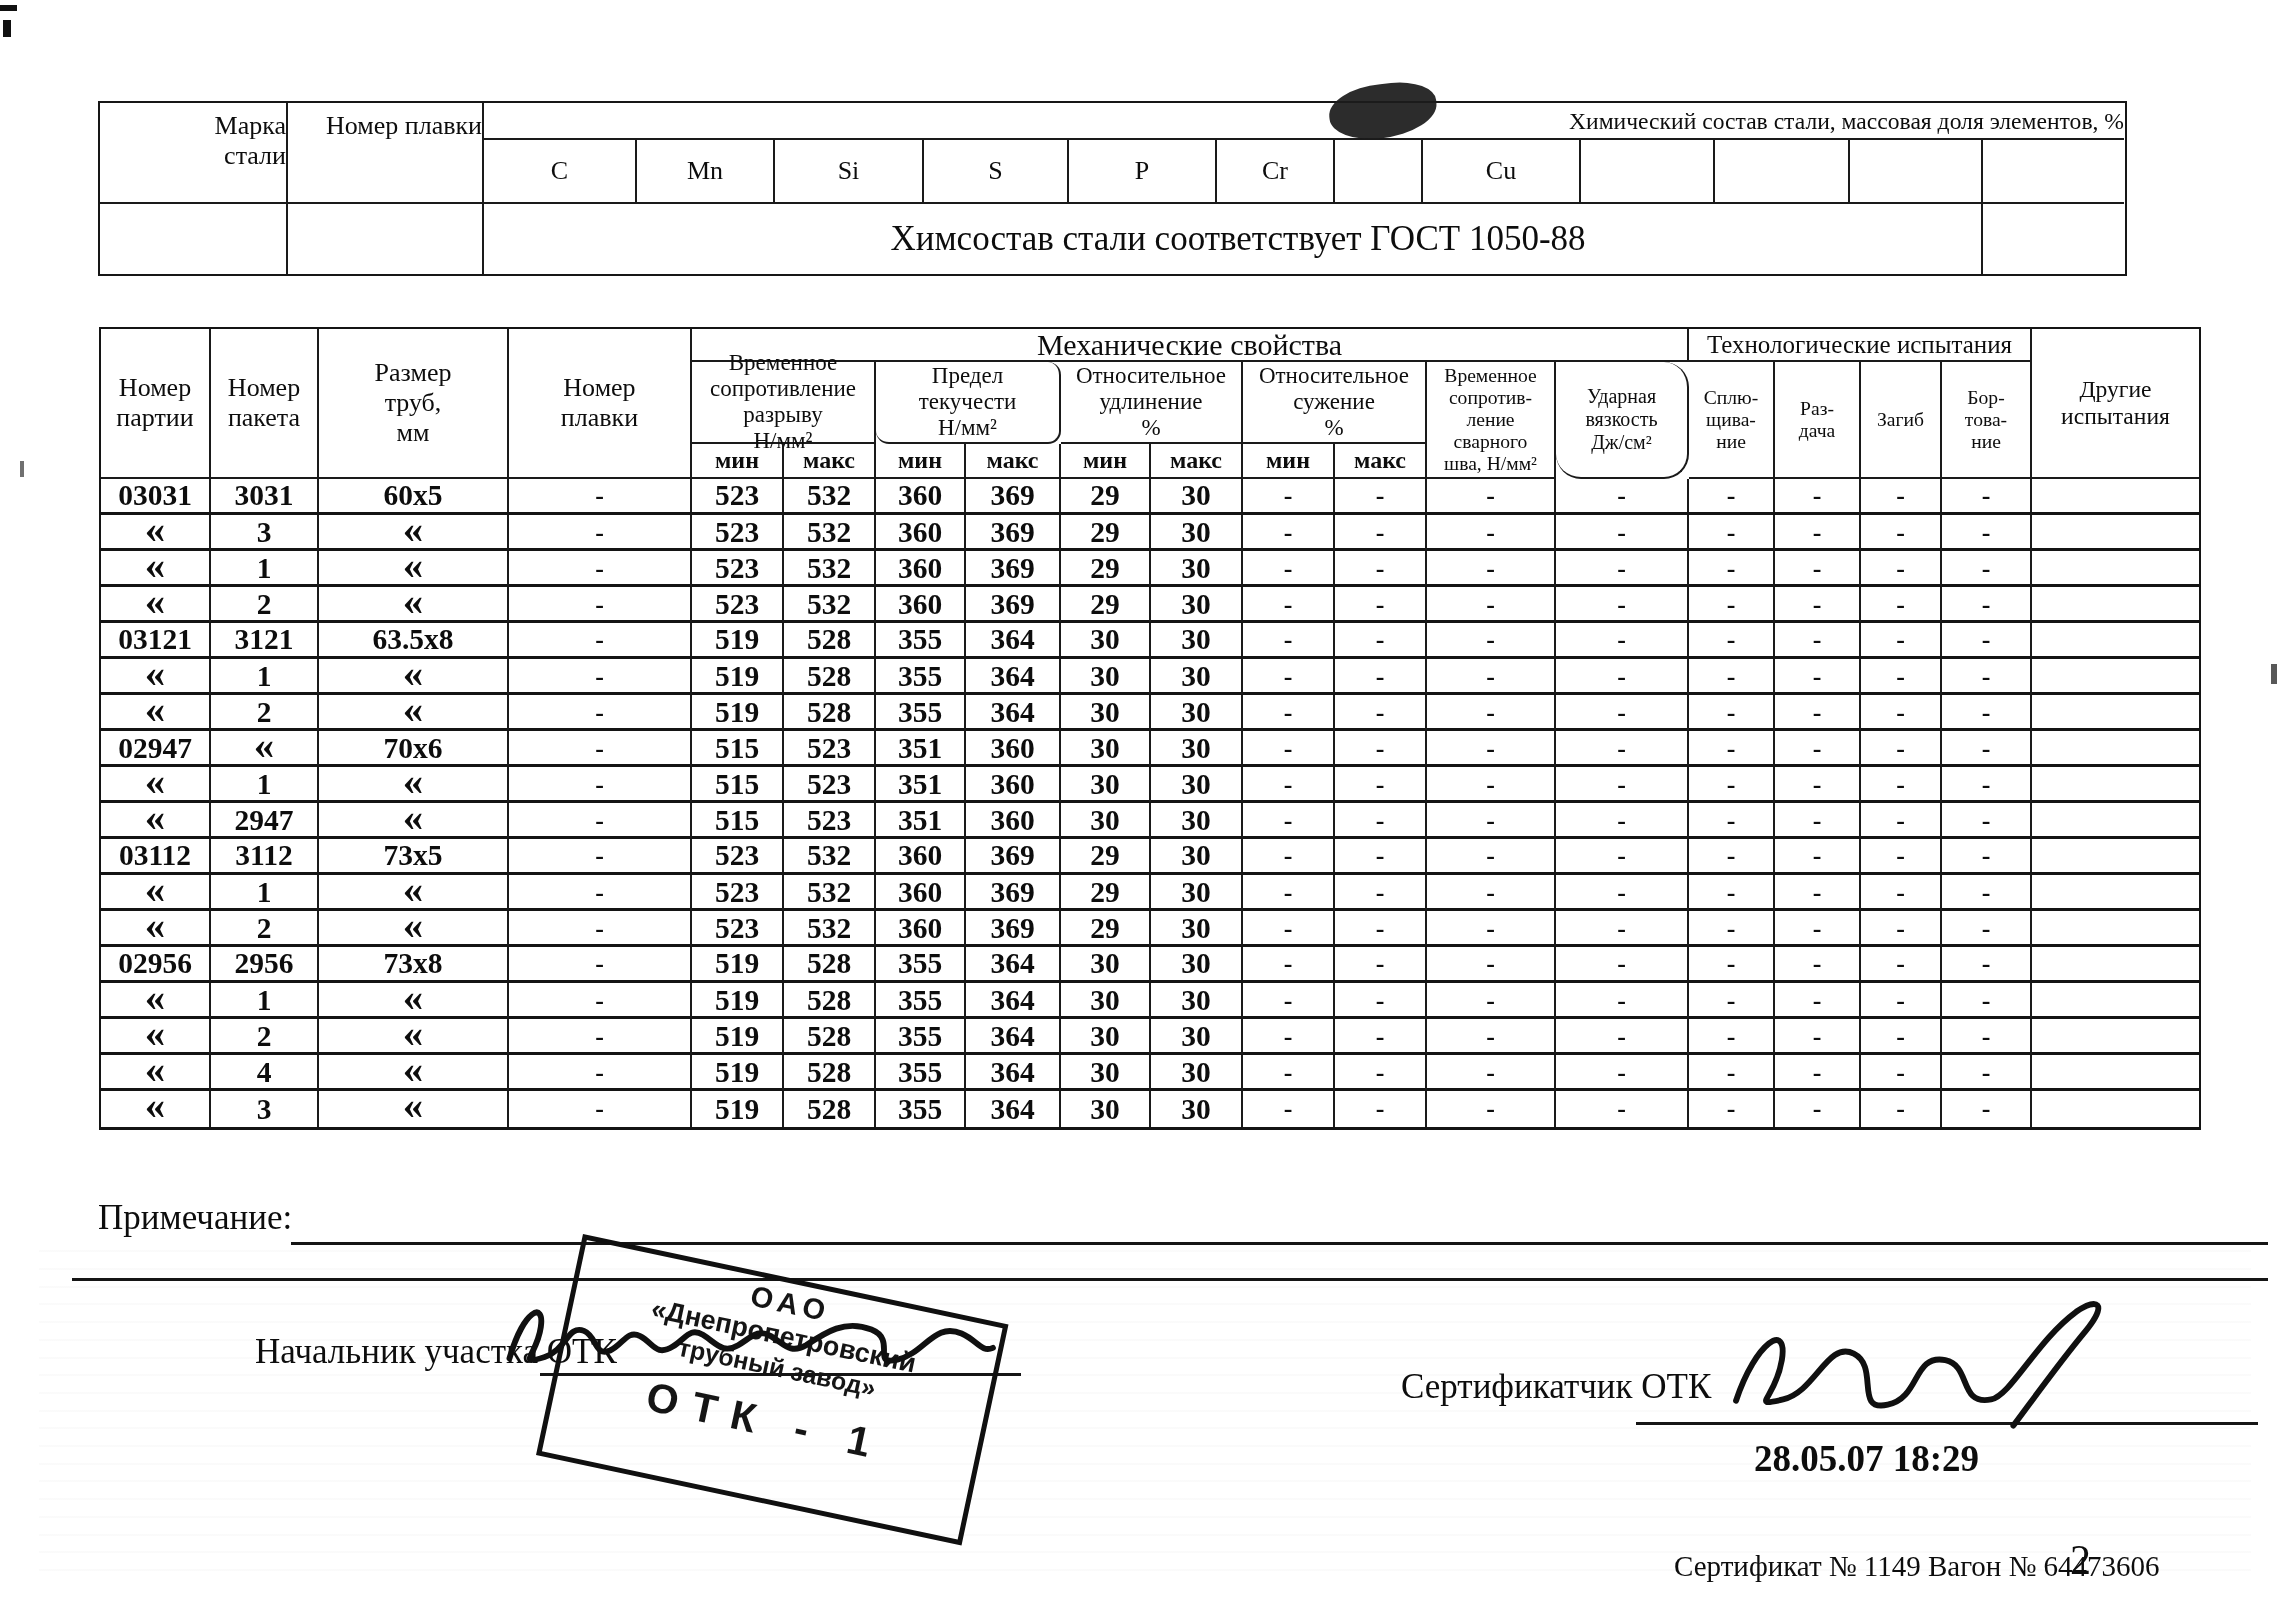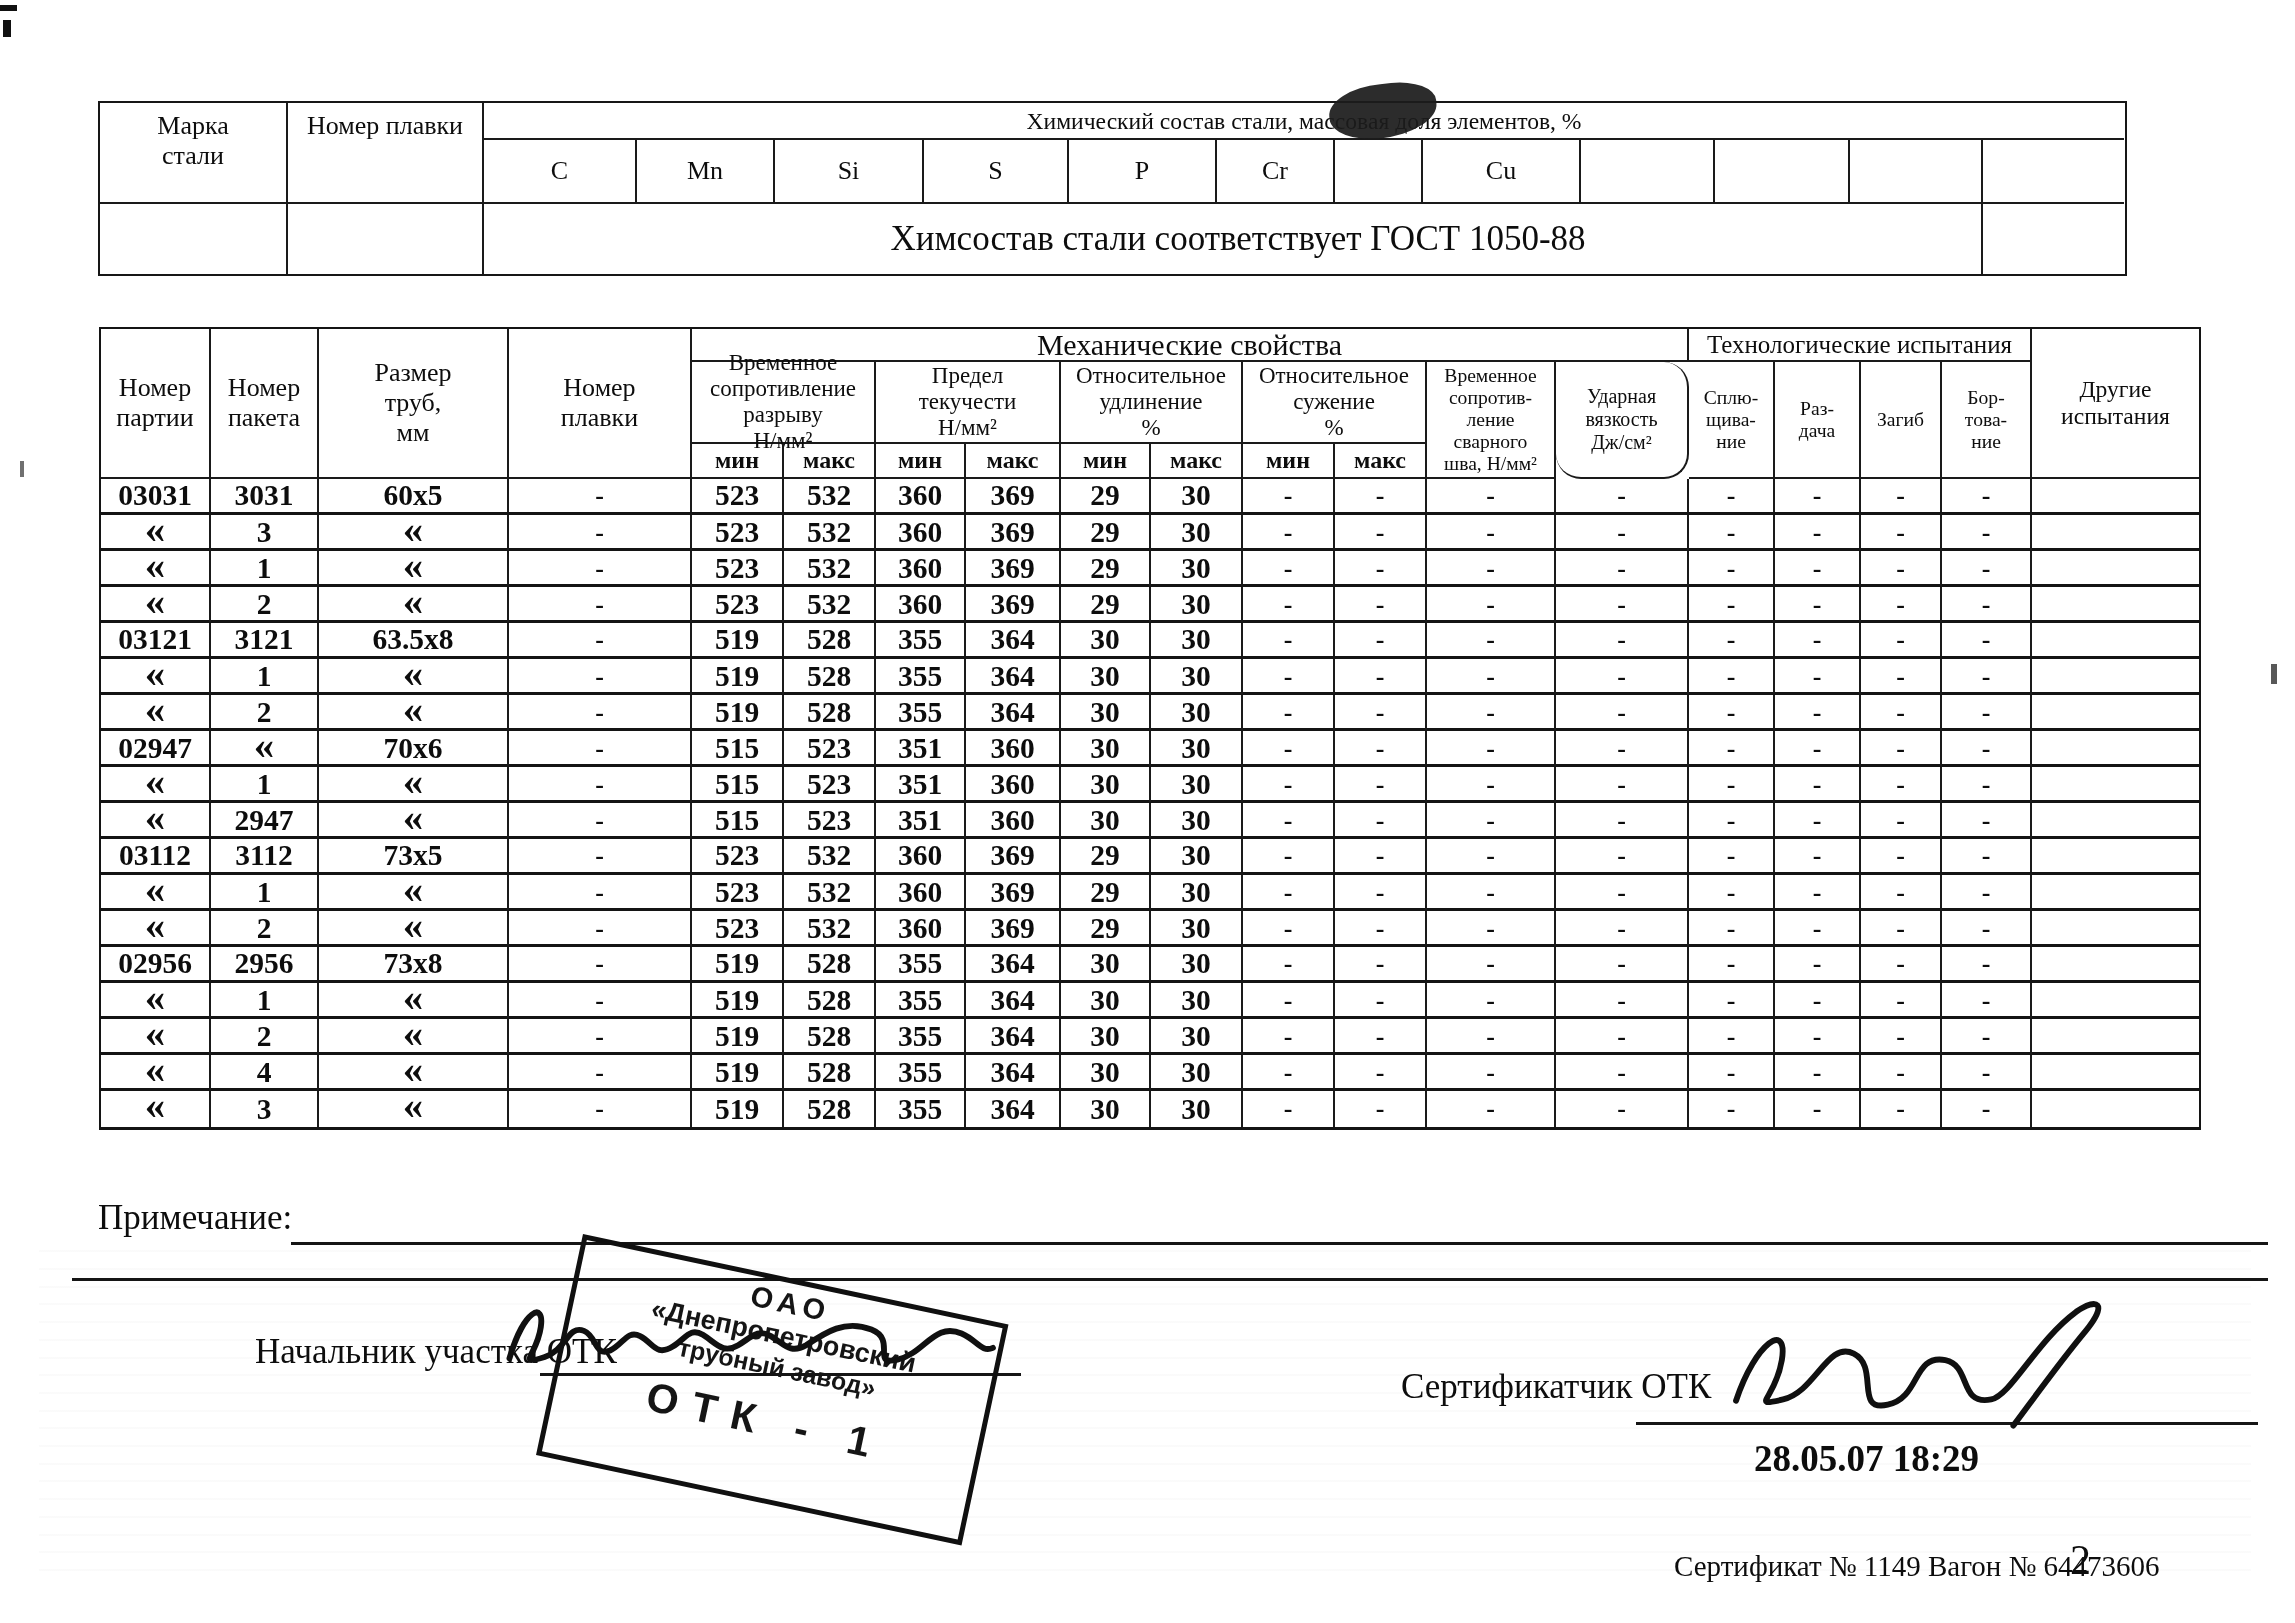--- a/index.html
+++ b/index.html
@@ -8,21 +8,21 @@
   .abs{position:absolute;}
   .ml{white-space:pre-line;}
   .ctr{display:flex;align-items:center;justify-content:center;text-align:center;}
 
   
   #ttable{position:absolute;left:98px;top:101px;width:2025px;
           display:grid;
           grid-template-columns:188px 196px 153px 138px 149px 145px 148px 118px 88px 158px 134px 135px 133px 141px;
           grid-template-rows:37px 64px 70px;
           border:2.6px solid #161616;}
-  #ttable>div{border-right:2px solid #1a1a1a;border-bottom:2px solid #1a1a1a;box-sizing:border-box;}
+  #ttable>div{border-right:2px solid #1a1a1a;border-bottom:2px solid #1a1a1a;box-sizing:border-box;text-align:right;}
   .t-marka{grid-area:1/1/3/2;font-size:26px;padding-top:7.9px;text-align:center;border-bottom-width:2.6px !important;}
   .t-plavka{grid-area:1/2/3/3;font-size:26px;padding-top:7.9px;text-align:center;border-bottom-width:2.6px !important;}
   .t-chem{grid-area:1/3/2/15;font-size:23.6px;text-align:center;padding-top:5.2px;border-right:none !important;}
   .t-el{grid-row:2/3;font-size:26px;}
   .t-el.last{border-right:none !important;}
   .t-b{grid-row:3/4;border-bottom:none !important;margin-left:11px;}
   .t-gost{grid-area:3/3/4/14;font-size:35px;border-bottom:none !important;}
   .t-b.last{border-right:none !important;}
 
   
@@ -33,21 +33,21 @@
   #rhead>div{border-right:2px solid #1a1a1a;border-bottom:2.6px solid #1a1a1a;box-sizing:border-box;
              display:flex;align-items:center;justify-content:center;text-align:center;white-space:pre-line;}
   .h-party{grid-area:1/1/4/2;font-size:26px;}
   .h-packet{grid-area:1/2/4/3;font-size:26px;}
   .h-size{grid-area:1/3/4/4;font-size:26px;}
   .h-melt{grid-area:1/4/4/5;font-size:26px;}
   .g-mech{grid-area:1/5/2/15;font-size:30px;}
   .g-tech{grid-area:1/15/2/19;font-size:25px;}
   .h-other{grid-area:1/19/4/20;font-size:23.6px;border-right:none !important;}
   .h-tensile{grid-area:2/5/3/7;font-size:23px;}
-  .h-yield{grid-area:2/7/3/9;font-size:23px;}
+  .h-yield{grid-area:2/7/3/9;font-size:23px;border-radius:13px;}
   .h-elong{grid-area:2/9/3/11;font-size:23px;}
   .h-reduct{grid-area:2/11/3/13;font-size:23px;}
   .h-weld{grid-area:2/13/4/14;font-size:19.6px;}
   .h-impact{grid-area:2/14/4/15;font-size:20px;border-radius:25px;}
   .h-flatten{grid-area:2/15/4/16;font-size:19.6px;}
   .h-expand{grid-area:2/16/4/17;font-size:19.6px;}
   .h-bend{grid-area:2/17/4/18;font-size:19.6px;}
   .h-flange{grid-area:2/18/4/19;font-size:19.6px;}
   .mm{grid-row:3/4;font-size:24px;font-weight:bold;}
   .mm5{grid-column:5/6}.mm6{grid-column:6/7}.mm7{grid-column:7/8}.mm8{grid-column:8/9}

